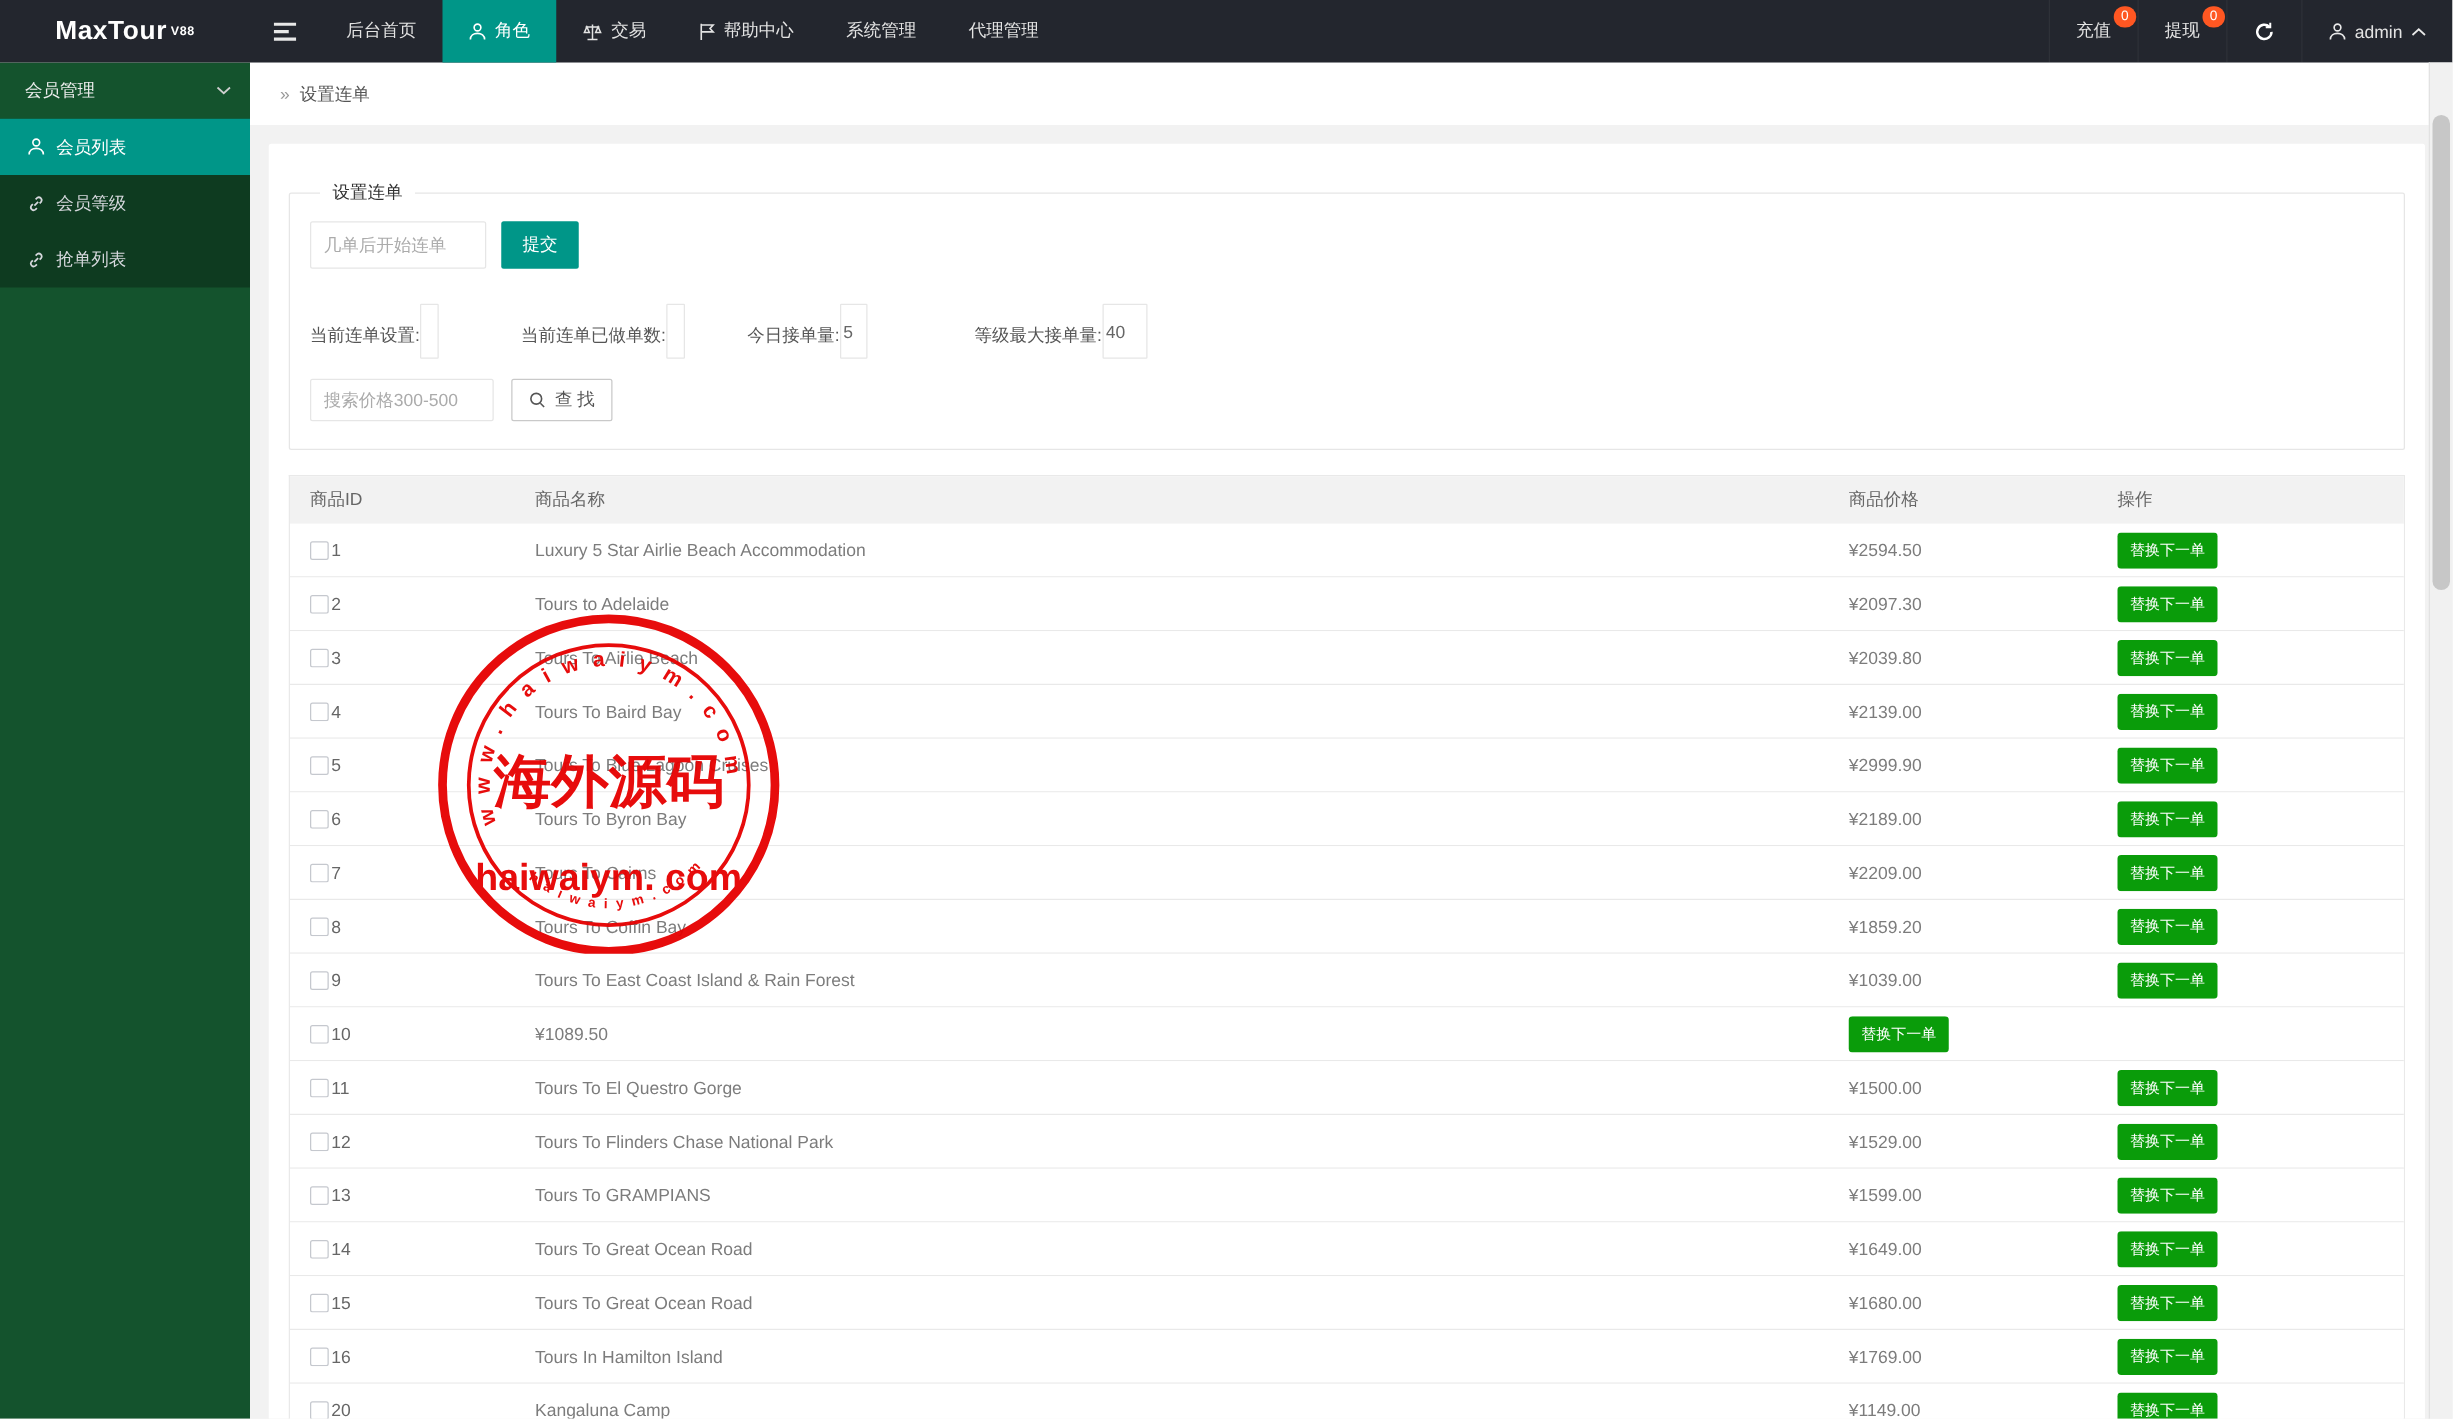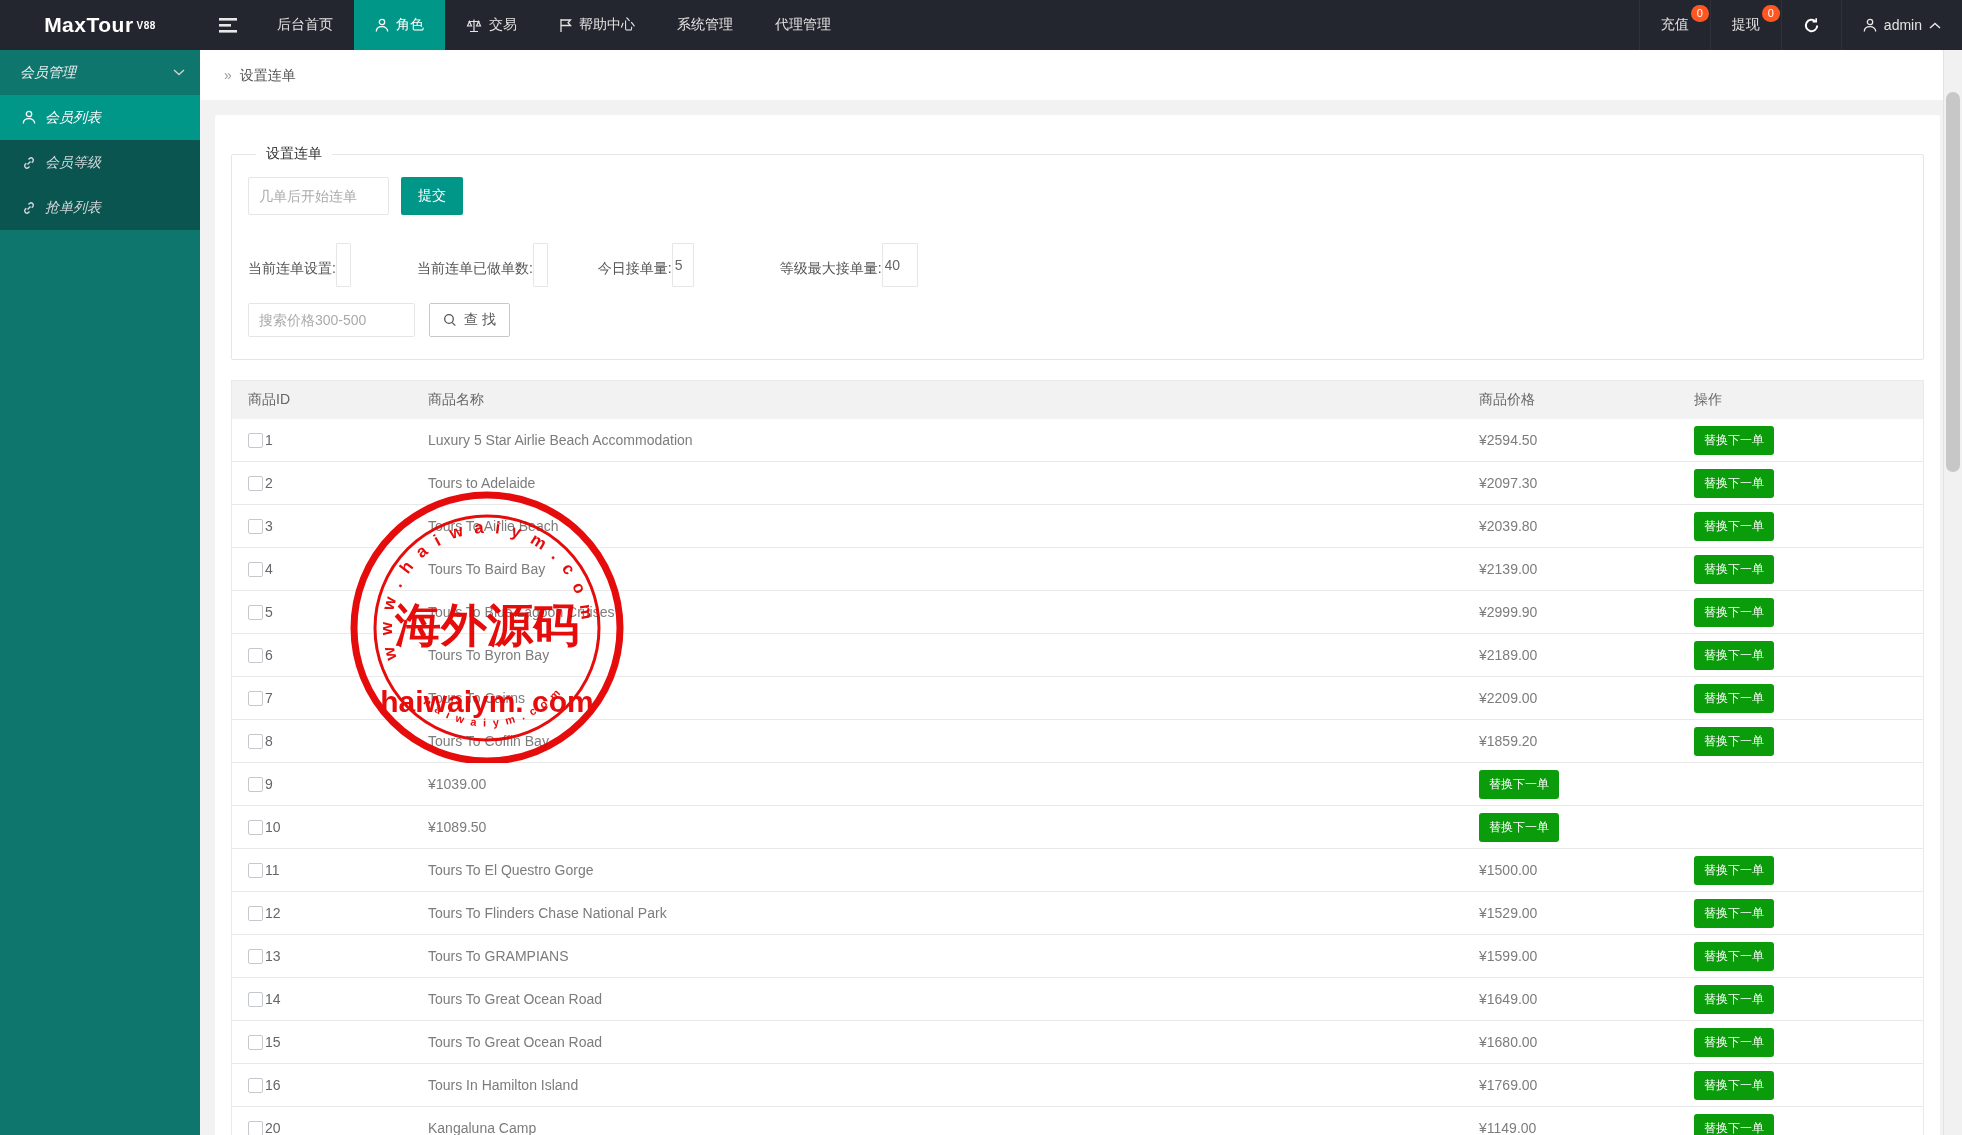--- a/index.html
+++ b/index.html
@@ -15,21 +15,21 @@
   .nav-item{display:flex;align-items:center;gap:7px;padding:0 21px;color:#e3e3e3;cursor:pointer;font-size:14px;}
   .nav-item.active{background:#009688;color:#fff;}
   .nav-right{margin-left:auto;display:flex;align-items:stretch;}
   .nav-right .nav-item{position:relative;border-left:1px solid rgba(255,255,255,.05);}
   .badge{position:absolute;top:5px;right:1px;min-width:12px;height:17px;padding:0 3px;background:#ff5722;color:#fff;
          border-radius:9px;font-size:11px;line-height:17px;text-align:center;}
   .icon{display:inline-flex;align-items:center;justify-content:center;}
   .icon svg{display:block;}
 
   
-  .sidebar{position:absolute;left:0;top:50px;bottom:0;width:200px;background:#0f766e;z-index:20;font-style:italic;}
+  .sidebar{position:absolute;left:0;top:50px;bottom:0;width:200px;background:#14532d;z-index:20;}
   .side-group{height:45px;display:flex;align-items:center;color:#eee;padding:0 15px 0 20px;cursor:pointer;}
   .side-group .chev{margin-left:auto;}
   .side-children{background:rgba(0,0,0,.28);}
   .side-item{height:45px;display:flex;align-items:center;gap:9px;padding-left:22px;color:#d6d8dd;cursor:pointer;font-size:14px;}
   .side-item.active{background:#009688;color:#fff;}
 
   
   .main{position:absolute;left:200px;top:50px;right:18px;bottom:0;}
   .breadcrumb{height:50px;line-height:50px;background:#fff;padding-left:24px;color:#555;}
   .breadcrumb .sep{color:#999;margin-right:8px;}
@@ -46,21 +46,21 @@
   .btn-submit{margin-left:12px;height:38px;padding:0 17px;background:#009688;border:none;border-radius:2px;color:#fff;
        font-size:14px;cursor:pointer;font-family:inherit;}
   .stats{margin-top:28px;display:flex;align-items:flex-end;}
   .stat{display:flex;align-items:flex-end;}
   .stat label{color:#555;margin-bottom:9px;}
   .stat .mini{height:44px;border:1px solid #e6e6e6;border-radius:1px;padding:0 2px;font-size:14px;color:#666;outline:none;
        font-family:inherit;box-sizing:border-box;background:#fff;}
   .m1{width:15px;} .m2{width:15px;} .m3{width:22px;} .m4{width:36px;}
   .g2{margin-left:66px;} .g3{margin-left:50px;} .g4{margin-left:86px;}
   .searchrow{margin-top:16px;}
-  .search-input{width:167px;height:34px;}
+  .search-input{width:147px;height:34px;}
   .btn-find{margin-left:14px;height:34px;padding:0 13px;background:#fff;border:1px solid #c9c9c9;border-radius:2px;color:#555;
        font-size:14px;display:inline-flex;align-items:center;gap:7px;cursor:pointer;font-family:inherit;}
 
   
   .table{margin-top:20px;border:1px solid #e9e9e9;border-bottom:none;}
   .thead,.tr{display:grid;grid-template-columns:180px 1fr 215px 245px;align-items:center;}
   .thead{height:38px;background:#f2f2f2;color:#666;}
   .thead .th{padding-left:16px;}
   .tr{height:42px;border-bottom:1px solid #e9e9e9;background:#fff;}
   .td{padding-left:16px;color:#7c7c7c;overflow:hidden;white-space:nowrap;}
@@ -329,20 +329,21 @@
                 </div>
                 <div class="td">Tours To Coffin Bay</div>
                 <div class="td">¥1859.20</div>
                 <div class="td"><button class="act-btn">替换下一单</button></div>
               </div>
               <div class="tr">
                 <div class="td td-id">
                   <span class="cb"></span>
                   <span>9</span>
                 </div>
+                <div class="td">Tours To East Coast Island &amp; Rain Forest</div>
                 <div class="td">¥1039.00</div>
                 <div class="td"><button class="act-btn">替换下一单</button></div>
               </div>
               <div class="tr">
                 <div class="td td-id">
                   <span class="cb"></span>
                   <span>10</span>
                 </div>
                 <div class="td">¥1089.50</div>
                 <div class="td"><button class="act-btn">替换下一单</button></div>

